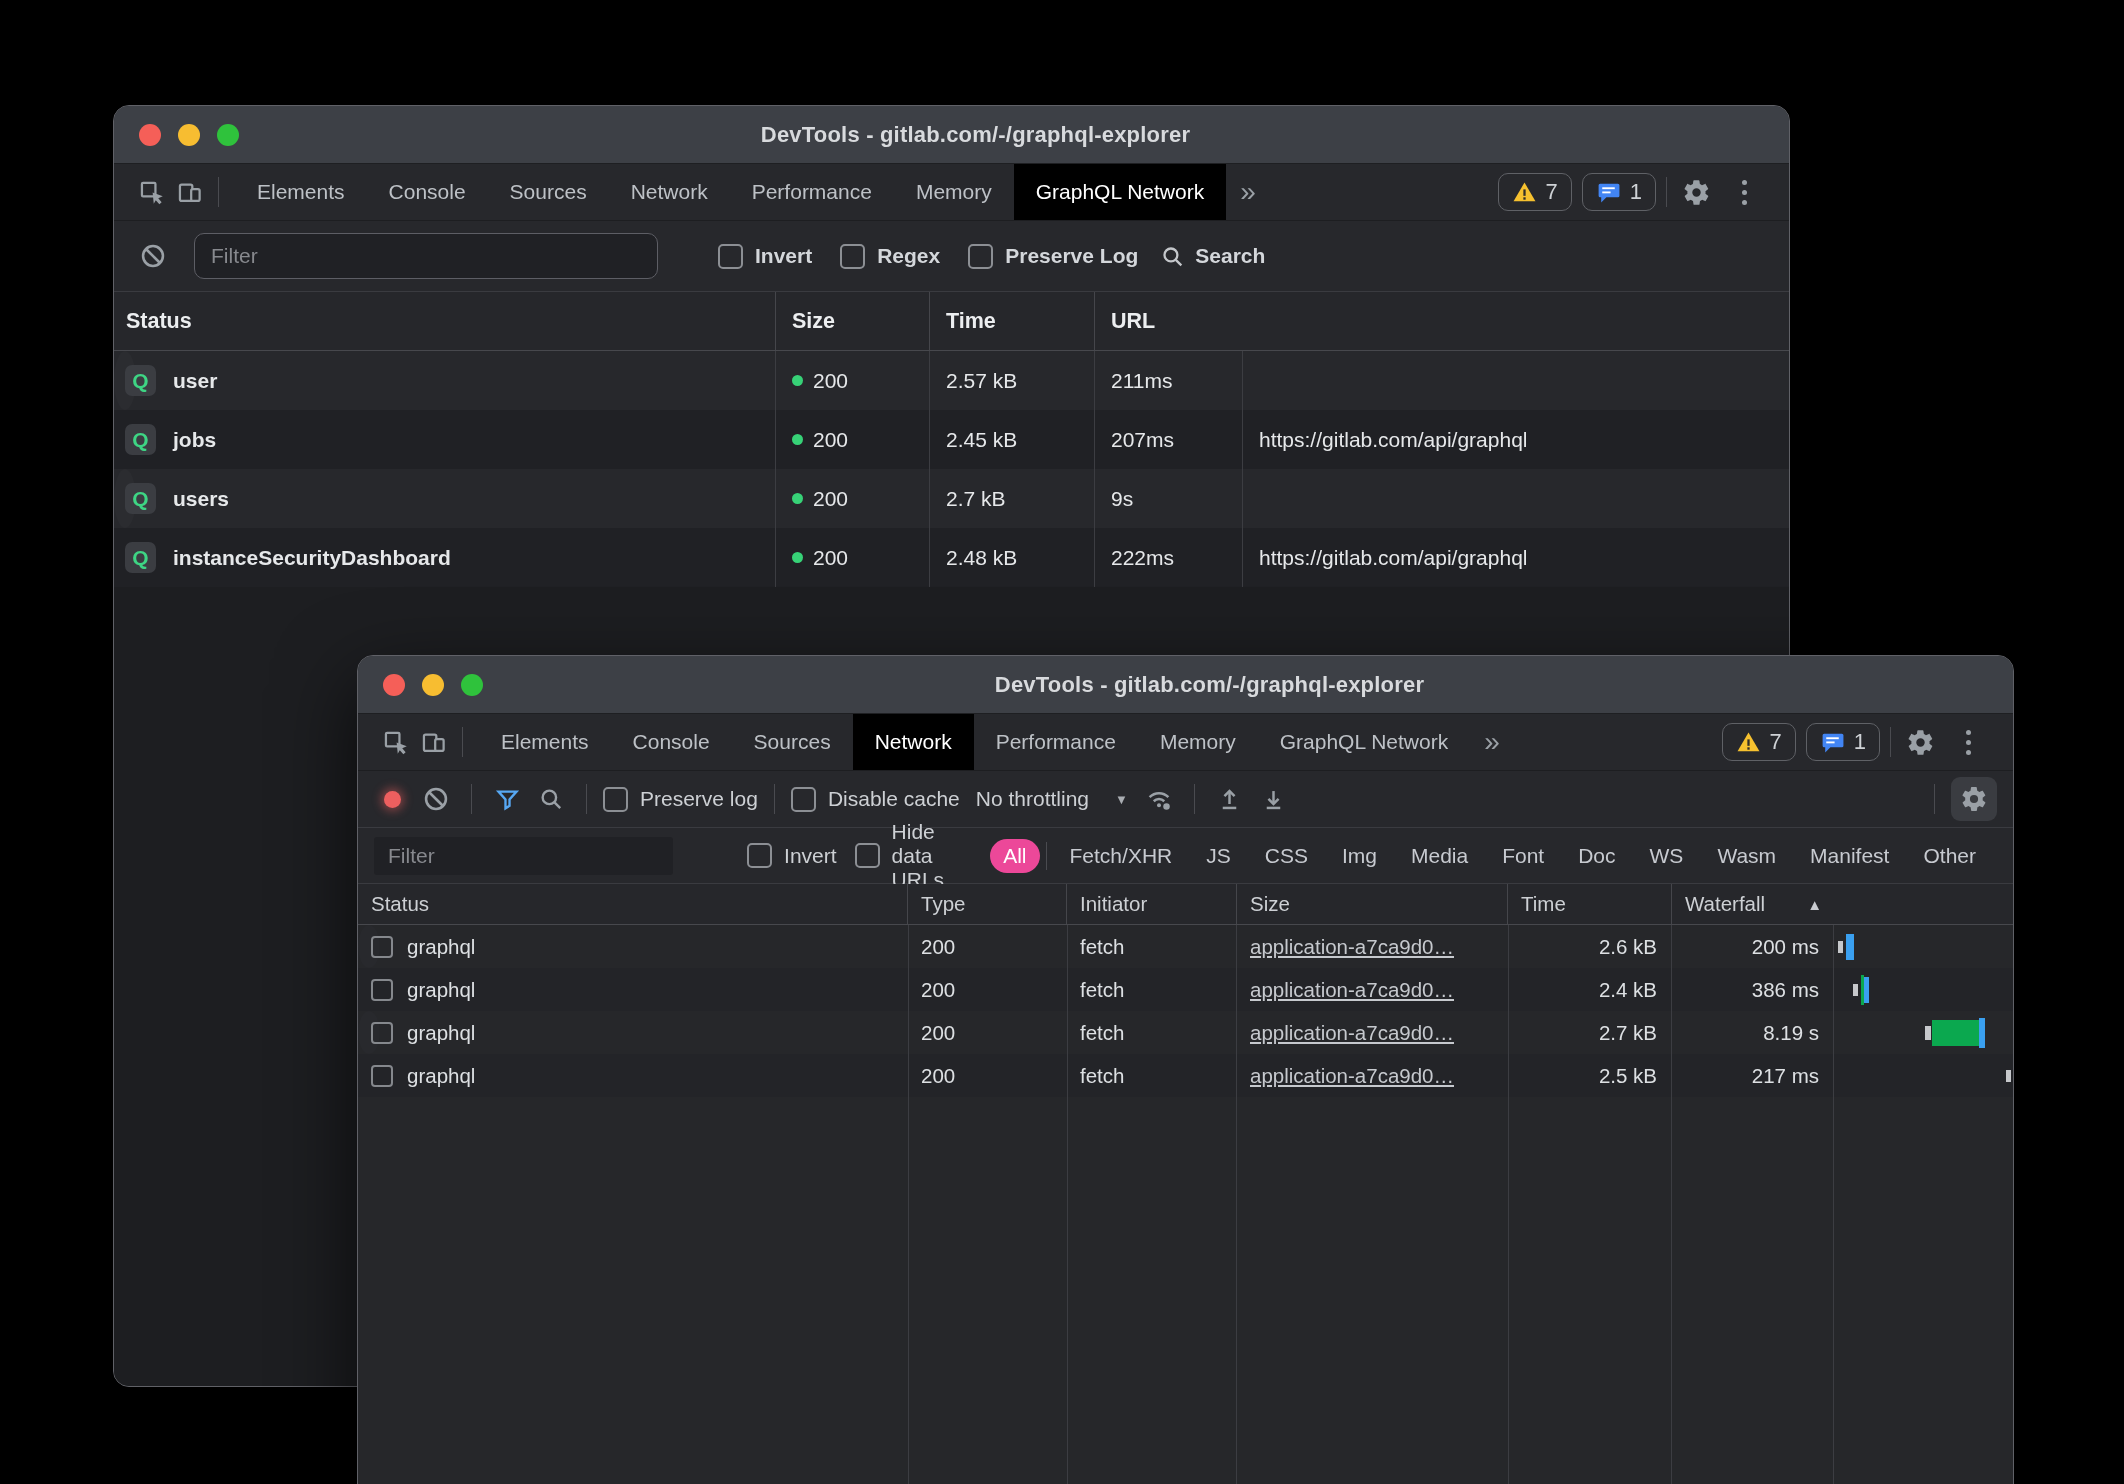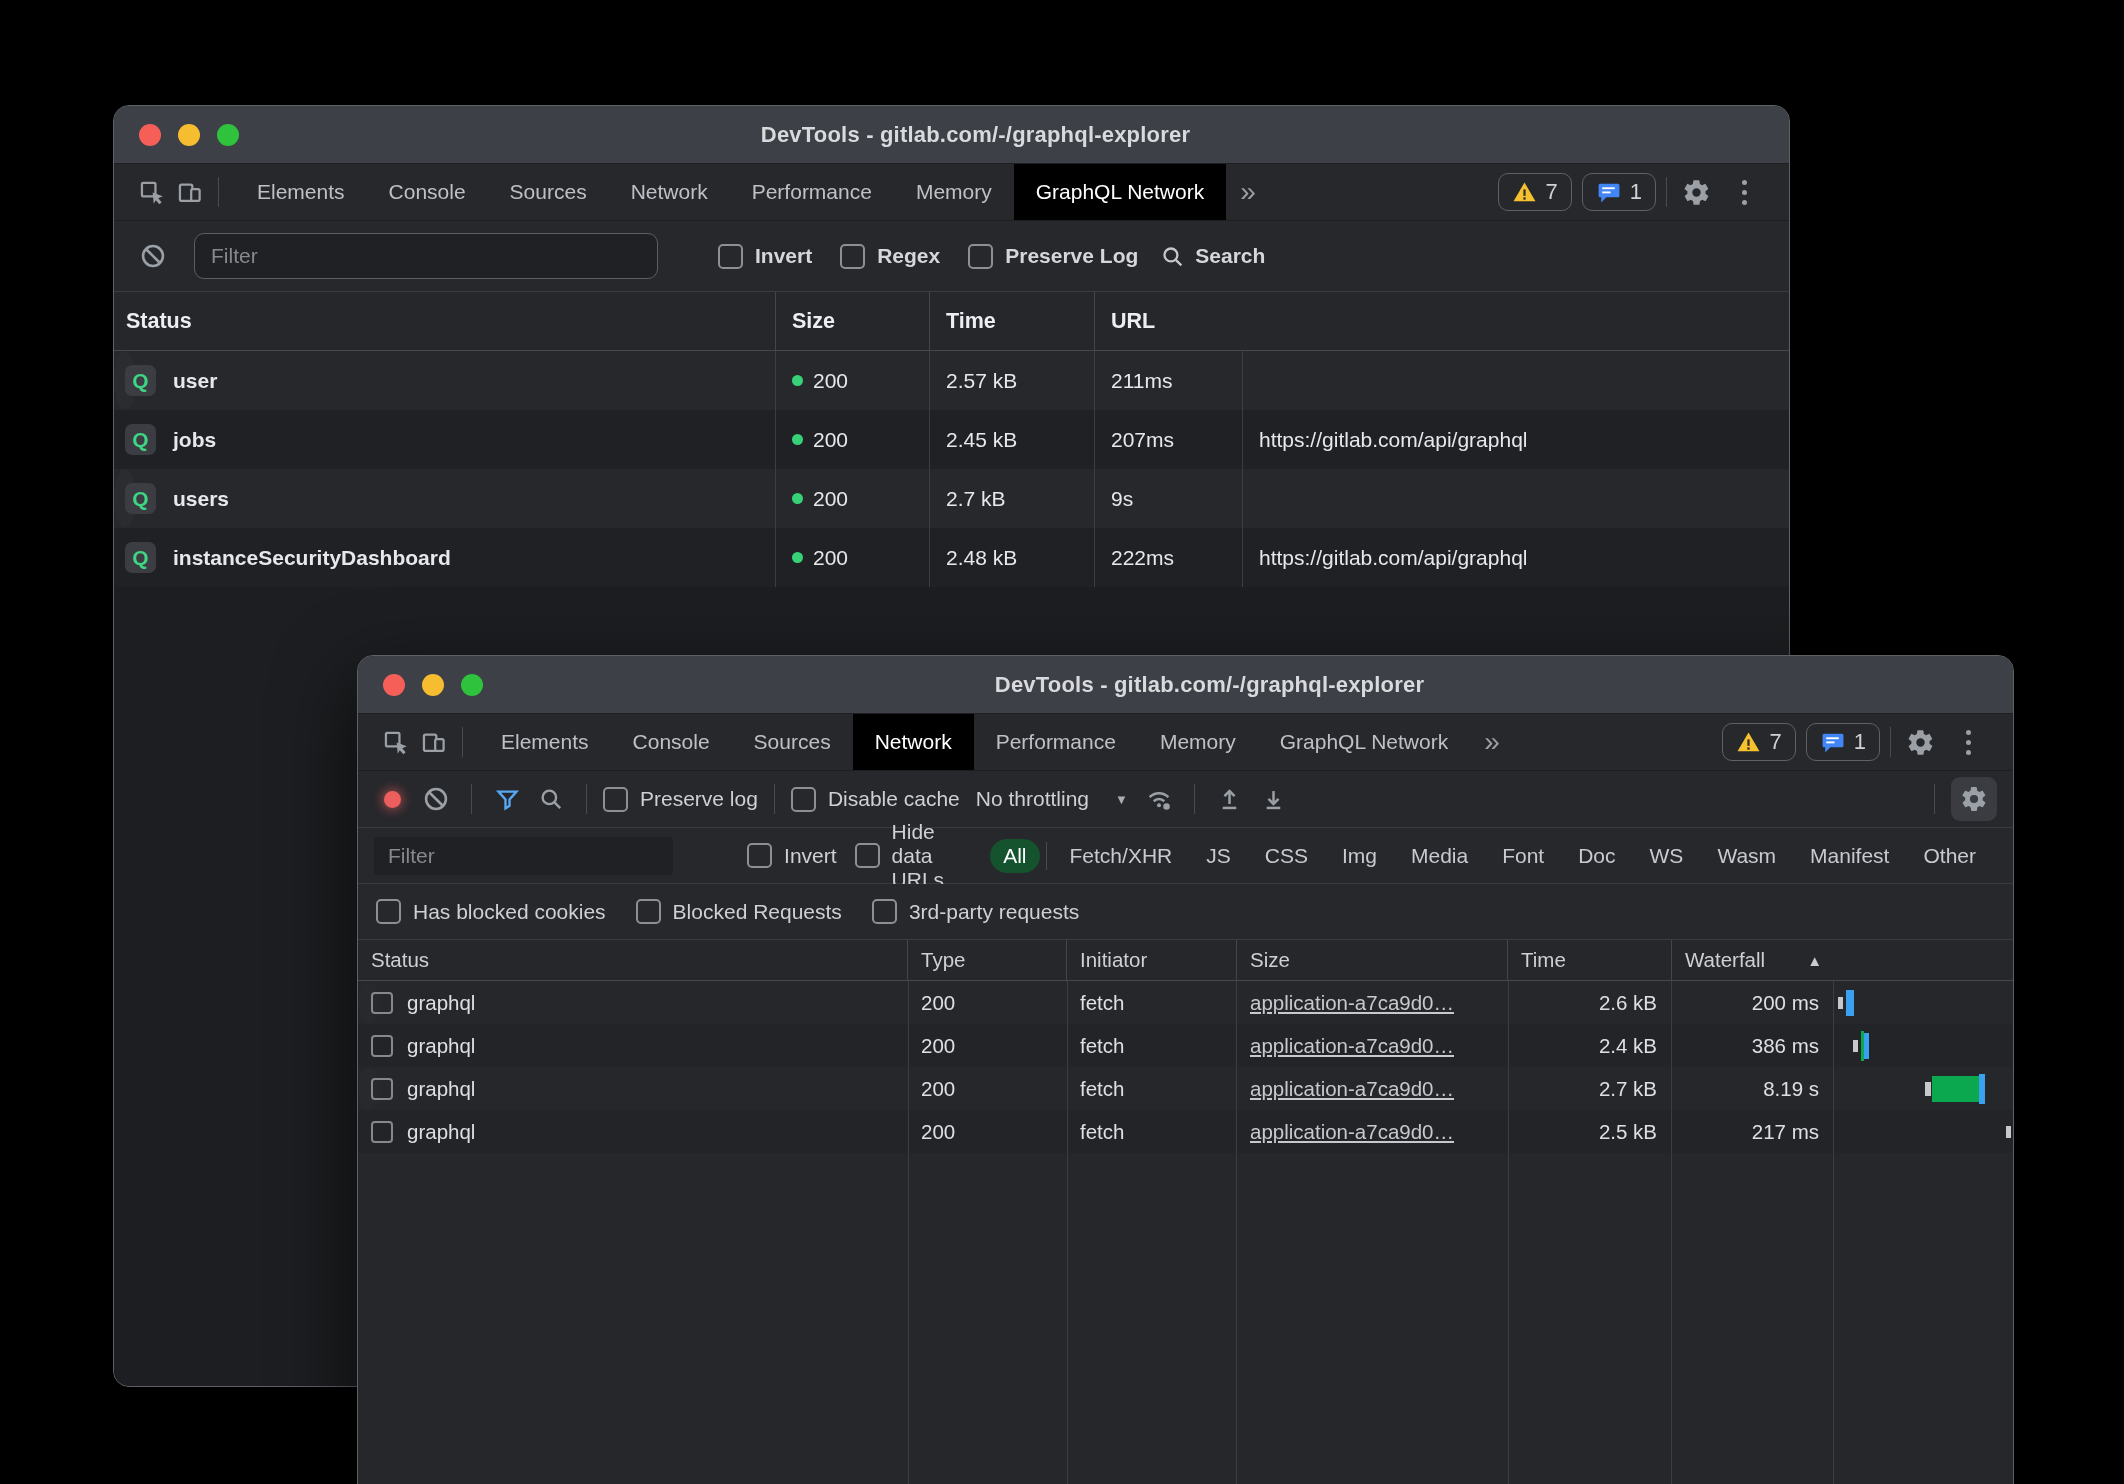--- a/index.html
+++ b/index.html
@@ -76,21 +76,21 @@
 
   
   .filterrow{height:55px;flex:0 0 auto;display:flex;align-items:center;gap:18px;
     padding:0 16px;border-bottom:1px solid #3a3b40;background:#27282c;}
   .filter-input-front{width:320px;height:38px;border:none;border-radius:3px;background:#202125;
     color:#dadce0;padding:0 14px;font-size:21px;outline:none;
     font-family:"Liberation Sans","DejaVu Sans",sans-serif;}
   .filter-input-front::placeholder{color:#87898e;}
   .chips{display:flex;align-items:center;}
   .chip{padding:5px 13px;margin-right:8px;font-size:21px;color:#c7cad0;white-space:nowrap;}
-  .chip.active{background:#14532d;border-radius:17px;color:#fff;margin-right:4px;}
+  .chip.active{background:#ec4899;border-radius:17px;color:#fff;margin-right:4px;}
   .chipdiv{height:28px;margin:0 10px 0 2px;}
 
   .optsrow{height:55px;flex:0 0 auto;display:flex;align-items:center;gap:30px;
     padding:0 18px;border-bottom:1px solid #3a3b40;background:#27282c;}
 
   
   .fgrid{display:grid;grid-template-columns:550px 159px 170px 271px 164px 162px 1fr;}
   .fheader{height:40px;flex:0 0 auto;background:#26272b;align-items:center;font-size:20.5px;
     color:#cdd0d4;border-bottom:1px solid #47484d;}
   .fheader .hcell{height:100%;display:flex;align-items:center;padding-left:13px;
@@ -424,34 +424,20 @@
           <span class="chip">Media</span>
           <span class="chip">Font</span>
           <span class="chip">Doc</span>
           <span class="chip">WS</span>
           <span class="chip">Wasm</span>
           <span class="chip">Manifest</span>
           <span class="chip">Other</span>
         </div>
     </div>
 
-    <div class="optsrow" id="front-opts">
-        <label class="cbgroup">
-          <span class="cb"></span>
-          <span class="cblabel">Has blocked cookies</span>
-        </label>
-        <label class="cbgroup">
-          <span class="cb"></span>
-          <span class="cblabel">Blocked Requests</span>
-        </label>
-        <label class="cbgroup">
-          <span class="cb"></span>
-          <span class="cblabel">3rd-party requests</span>
-        </label>
-      </div>
 
     <div class="fgrid fheader" id="front-thead">
         <div class="hcell">
           <span>Status</span>
         </div>
         <div class="hcell">
           <span>Type</span>
         </div>
         <div class="hcell">
           <span>Initiator</span>

